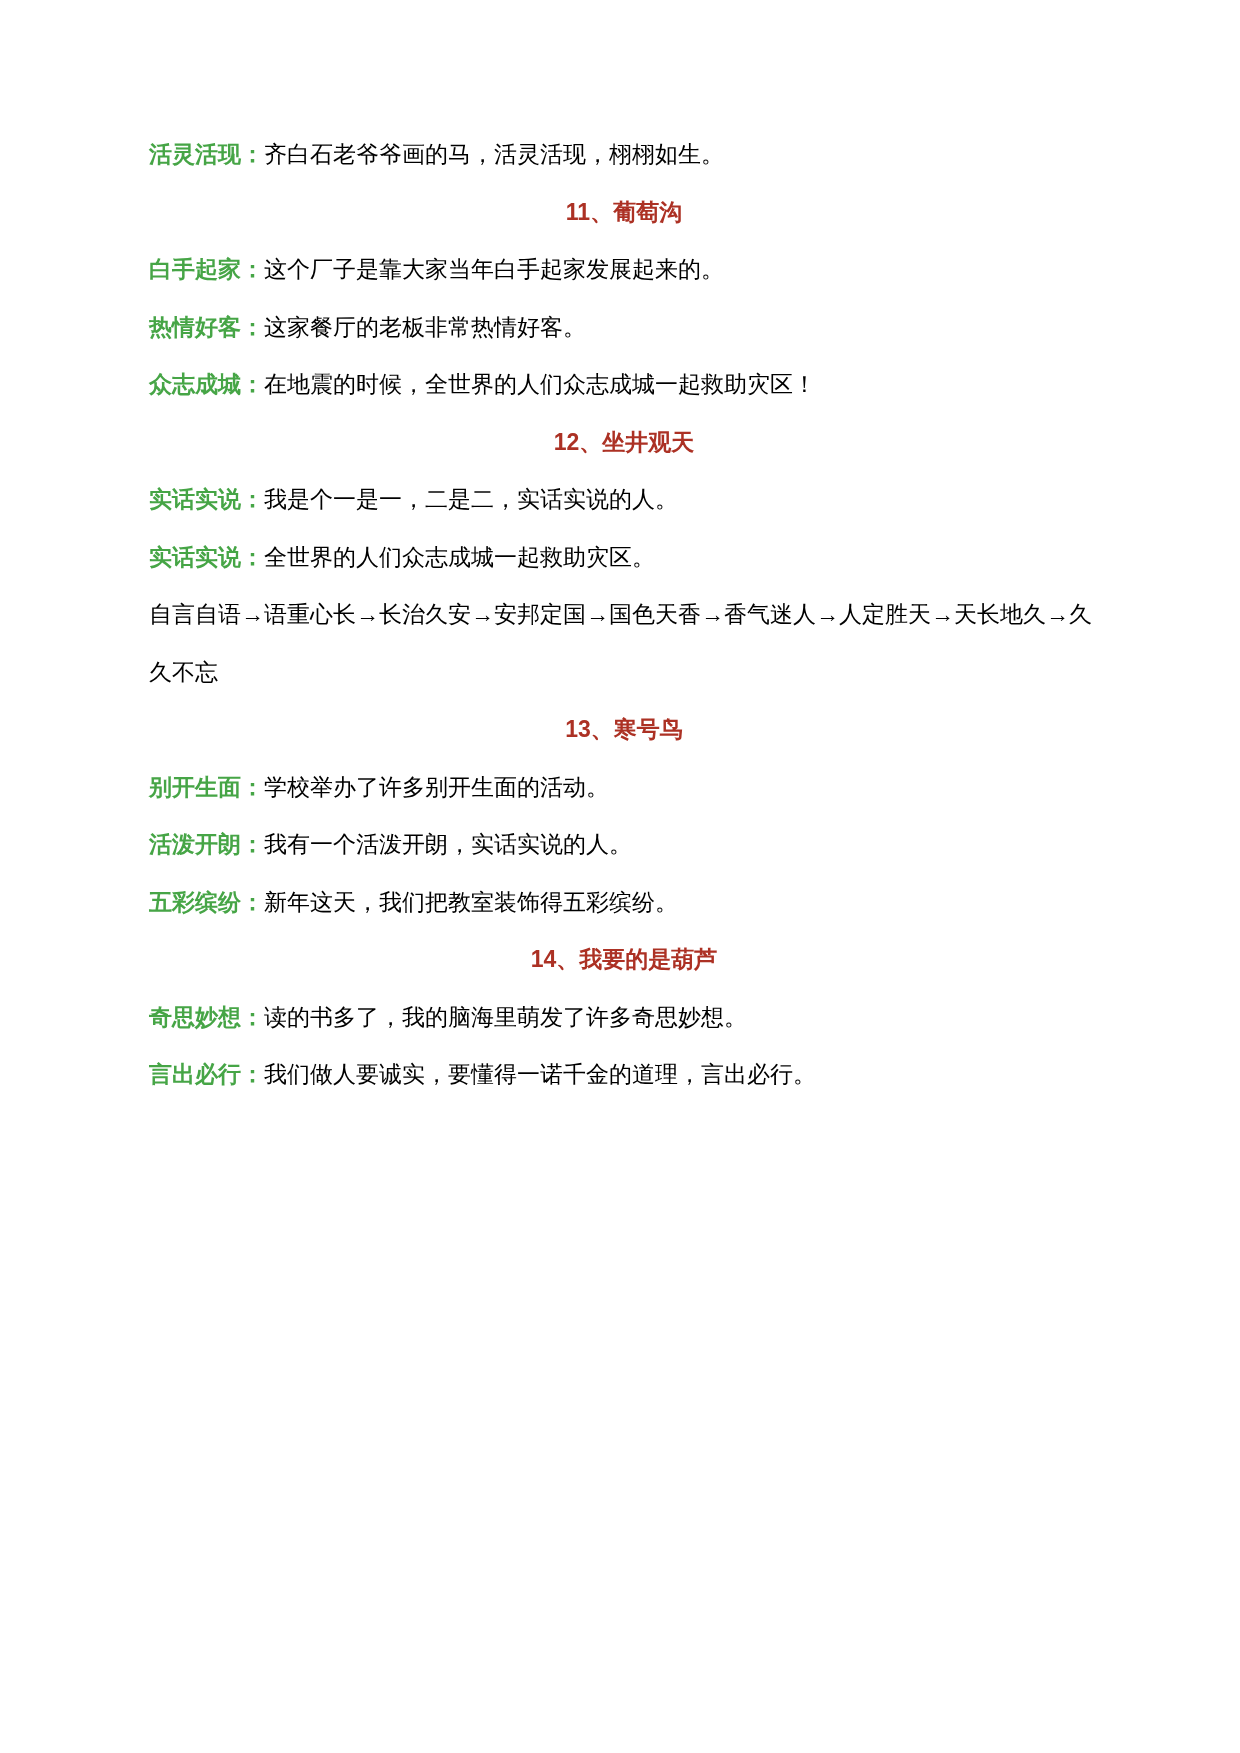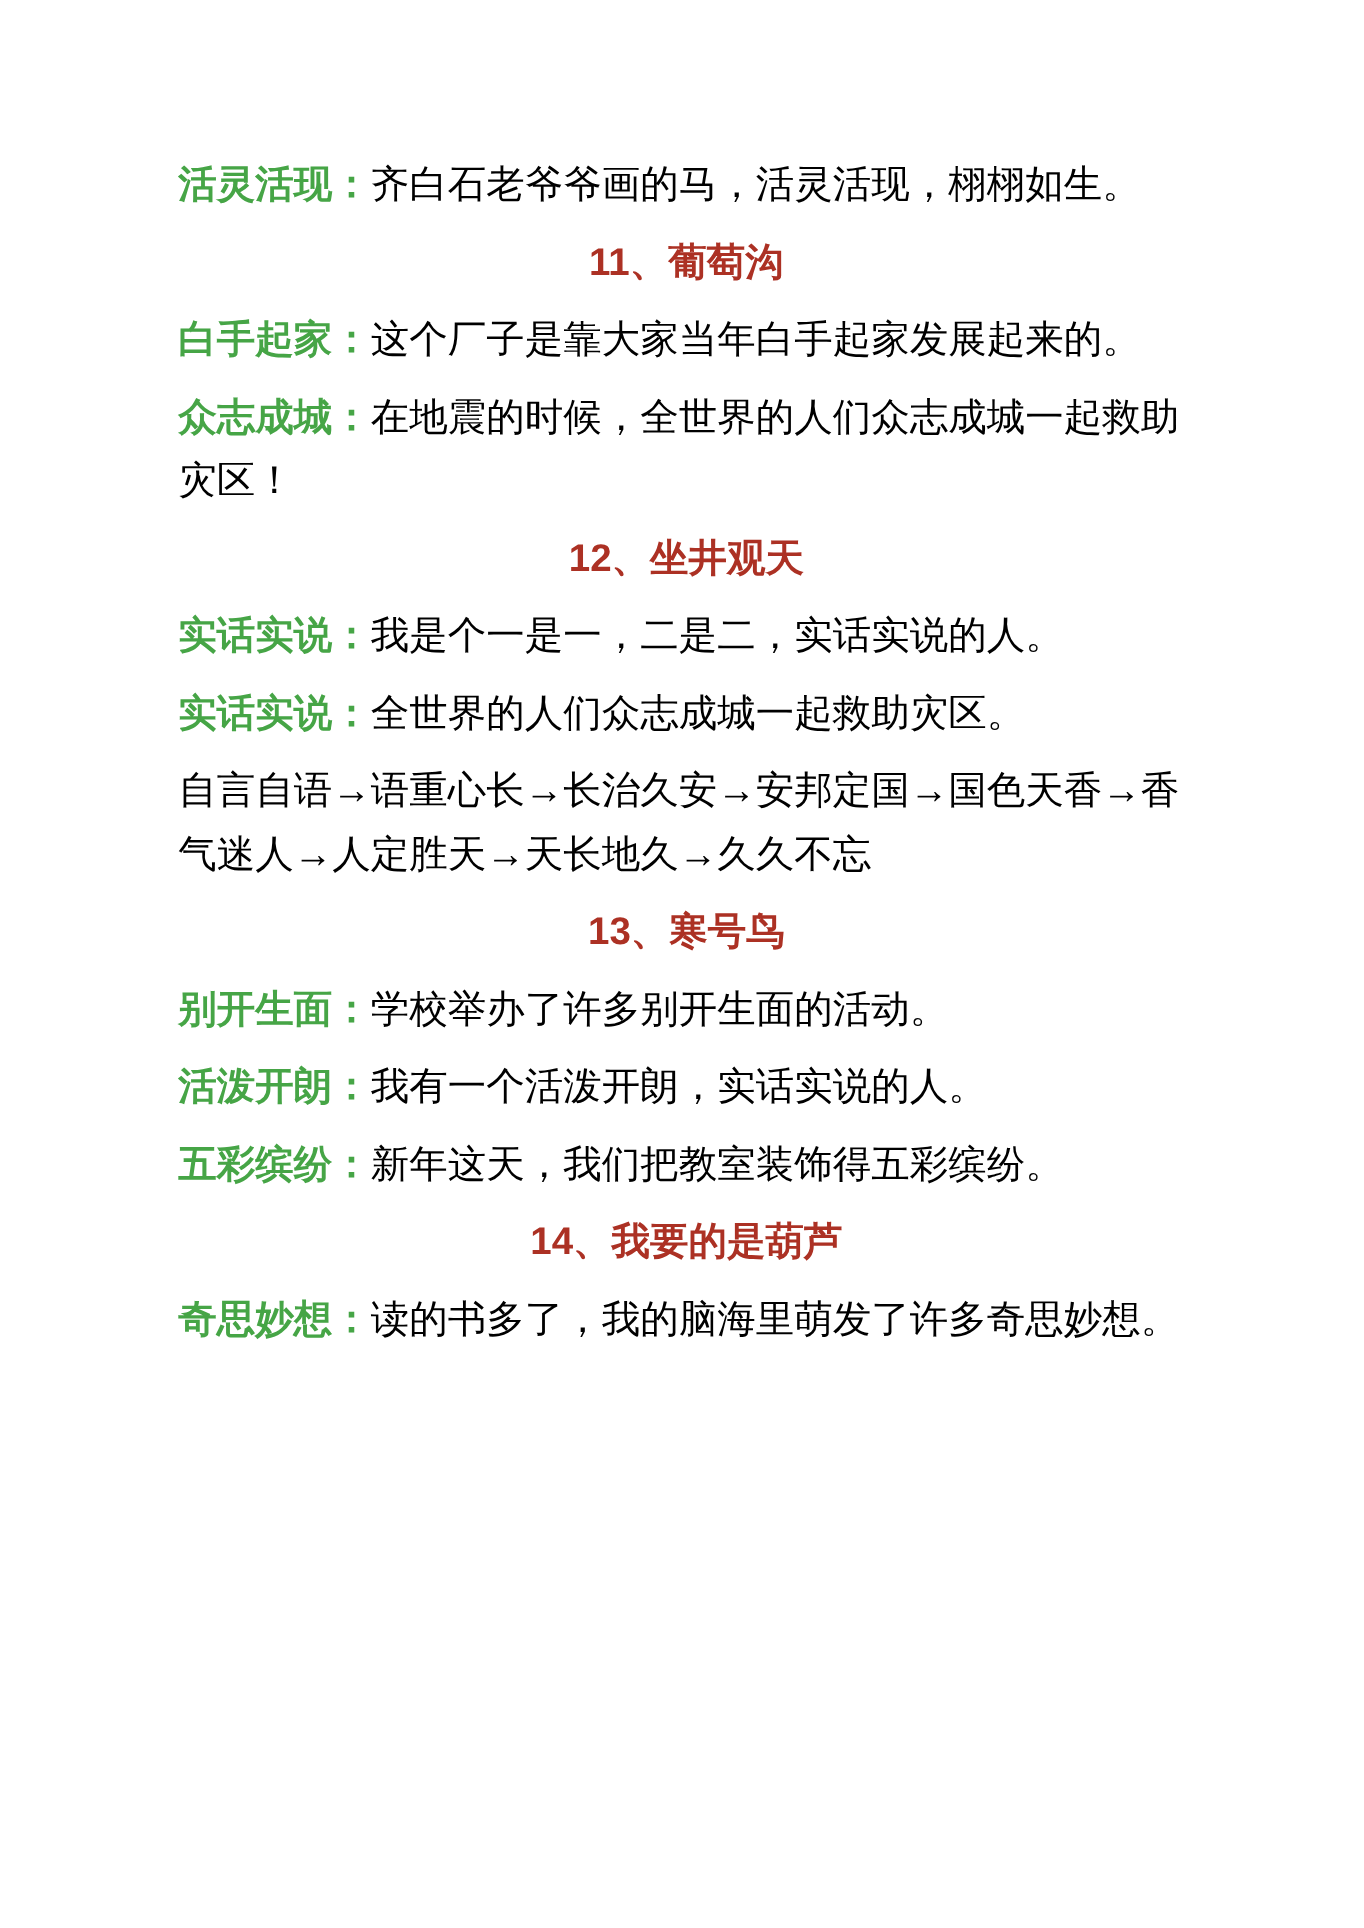--- a/index.html
+++ b/index.html
@@ -17,23 +17,23 @@
     box-sizing: border-box;
     width: 1240px;
     height: 1753px;
     padding: 126px 0 0 149px;
     background: #ffffff;
   }
   .content {
     width: 950px;
   }
   .line {
-    margin: 13px;
+    margin: 0;
     padding: 0;
-    font-size: 35px;
+    font-size: 23px;
     line-height: 57.5px;
     color: var(--body-color, #000000);
     word-break: break-all;
     overflow-wrap: anywhere;
   }
   .line.entry .term {
     color: var(--term-color, #46A546);
     font-weight: bold;
   }
   .line.entry .sentence {
@@ -51,25 +51,27 @@
   }
 </style>
 </head>
 <body style="background: rgb(255, 255, 255);">
 
 <div class="page">
   <div class="content" id="content">
       <p class="line entry"><span class="term">活灵活现：</span><span class="sentence">齐白石老爷爷画的马，活灵活现，栩栩如生。</span></p>
       <p class="line heading">11、葡萄沟</p>
       <p class="line entry"><span class="term">白手起家：</span><span class="sentence">这个厂子是靠大家当年白手起家发展起来的。</span></p>
+      <p class="line entry"><span class="term">热情好客：</span><span class="sentence">这家餐厅的老板非常热情好客。</span></p>
       <p class="line entry"><span class="term">众志成城：</span><span class="sentence">在地震的时候，全世界的人们众志成城一起救助灾区！</span></p>
       <p class="line heading">12、坐井观天</p>
       <p class="line entry"><span class="term">实话实说：</span><span class="sentence">我是个一是一，二是二，实话实说的人。</span></p>
       <p class="line entry"><span class="term">实话实说：</span><span class="sentence">全世界的人们众志成城一起救助灾区。</span></p>
       <p class="line chain">自言自语→语重心长→长治久安→安邦定国→国色天香→香气迷人→人定胜天→天长地久→久久不忘</p>
       <p class="line heading">13、寒号鸟</p>
       <p class="line entry"><span class="term">别开生面：</span><span class="sentence">学校举办了许多别开生面的活动。</span></p>
       <p class="line entry"><span class="term">活泼开朗：</span><span class="sentence">我有一个活泼开朗，实话实说的人。</span></p>
       <p class="line entry"><span class="term">五彩缤纷：</span><span class="sentence">新年这天，我们把教室装饰得五彩缤纷。</span></p>
       <p class="line heading">14、我要的是葫芦</p>
       <p class="line entry"><span class="term">奇思妙想：</span><span class="sentence">读的书多了，我的脑海里萌发了许多奇思妙想。</span></p>
+      <p class="line entry"><span class="term">言出必行：</span><span class="sentence">我们做人要诚实，要懂得一诺千金的道理，言出必行。</span></p>
     </div>
 </div>
 
 </body></html>

